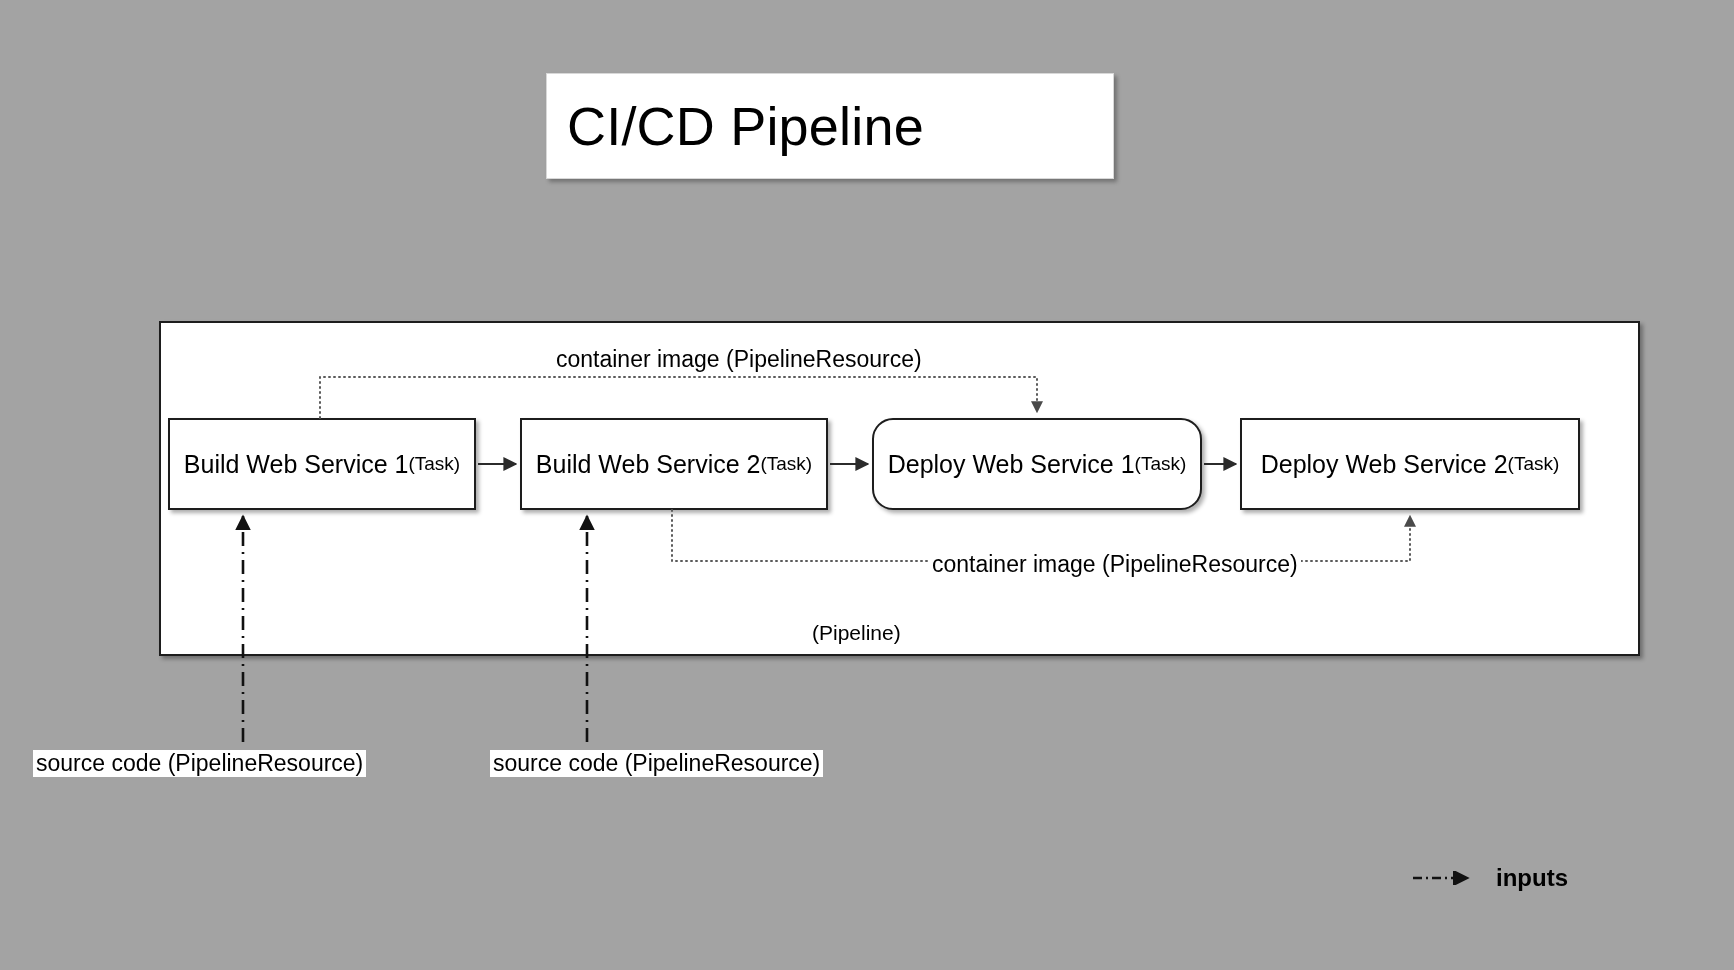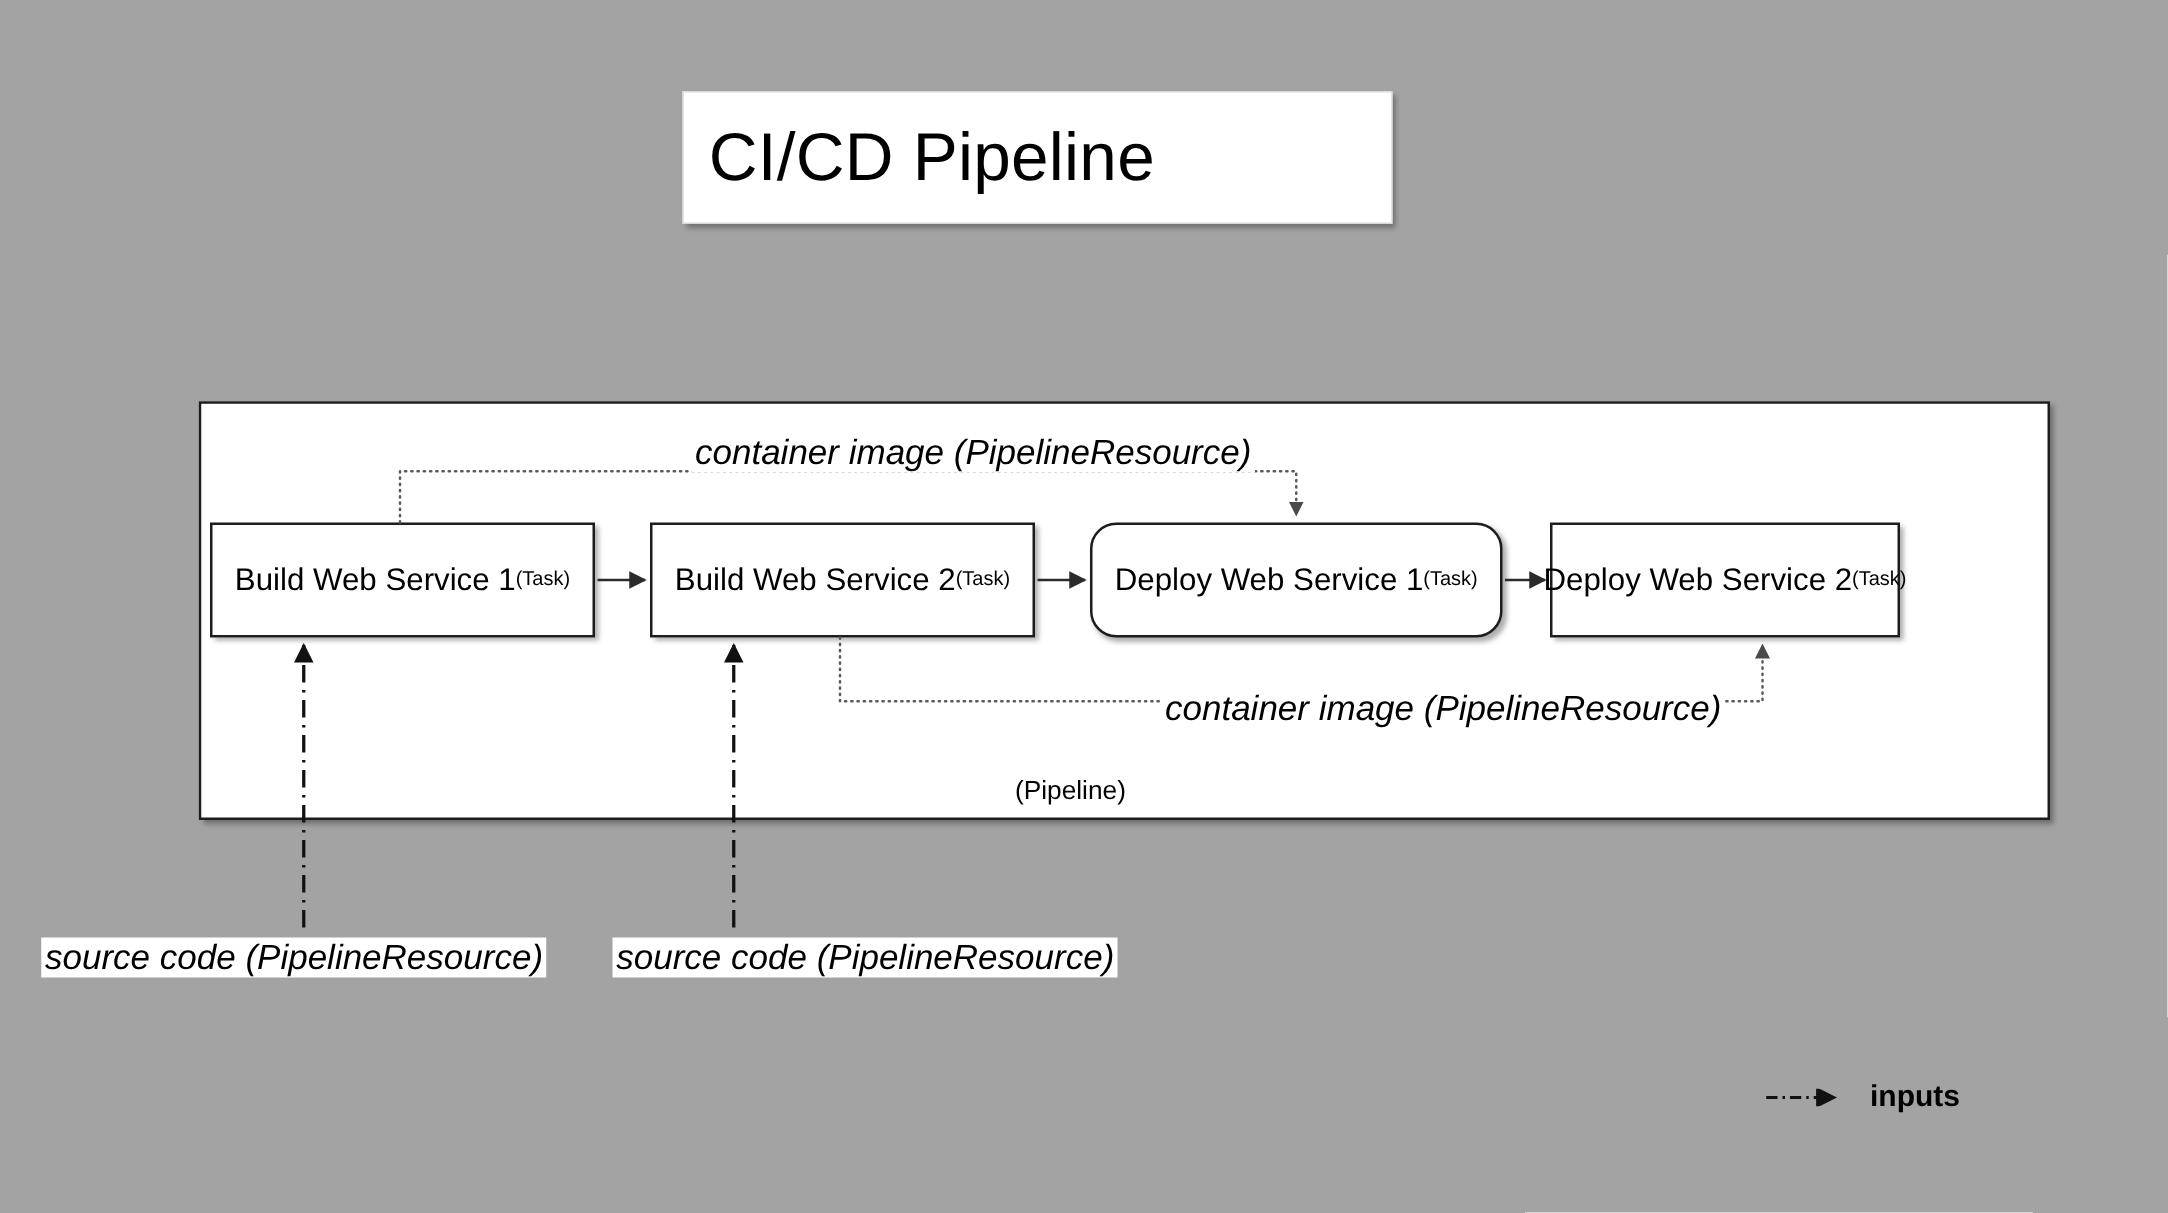--- a/index.html
+++ b/index.html
@@ -75,47 +75,46 @@
     flex-direction: row;
     align-items: center;
     justify-content: center;
   }
   .task-title {
     font-size: 25px;
     line-height: 1.12;
     white-space: nowrap;
   }
   .task-sub {
-    font-size: 16px;
+    font-size: 19px;
     line-height: 1.15;
     white-space: nowrap;
   }
   #task-0 { left: 168px;  width: 308px; }
   #task-1 { left: 520px;  width: 308px; }
   #task-2 { left: 872px;  width: 330px; border-radius: 21px; }
-  #task-3 { left: 1240px; width: 280px; }
+  #task-3 { left: 1240px; width: 340px; }
 
   
   #wires {
     position: absolute;
     left: 0;
     top: 0;
     width: 1734px;
     height: 970px;
     pointer-events: none;
   }
 
   
   .wire-label {
     position: absolute;
-    font-size: 28px;
+    font-size: 23px;
     white-space: nowrap;
     background: #ffffff;
     padding: 0 3px;
-    font-style: italic;
   }
   #label-ci-top   { left: 553px;  top: 346px; }
   #label-ci-bot   { left: 929px;  top: 551px; }
   #label-src-0    { left: 33px;   top: 750px; }
   #label-src-1    { left: 490px;  top: 750px; }
 
   
   .legend-row {
     position: absolute;
     display: flex;

